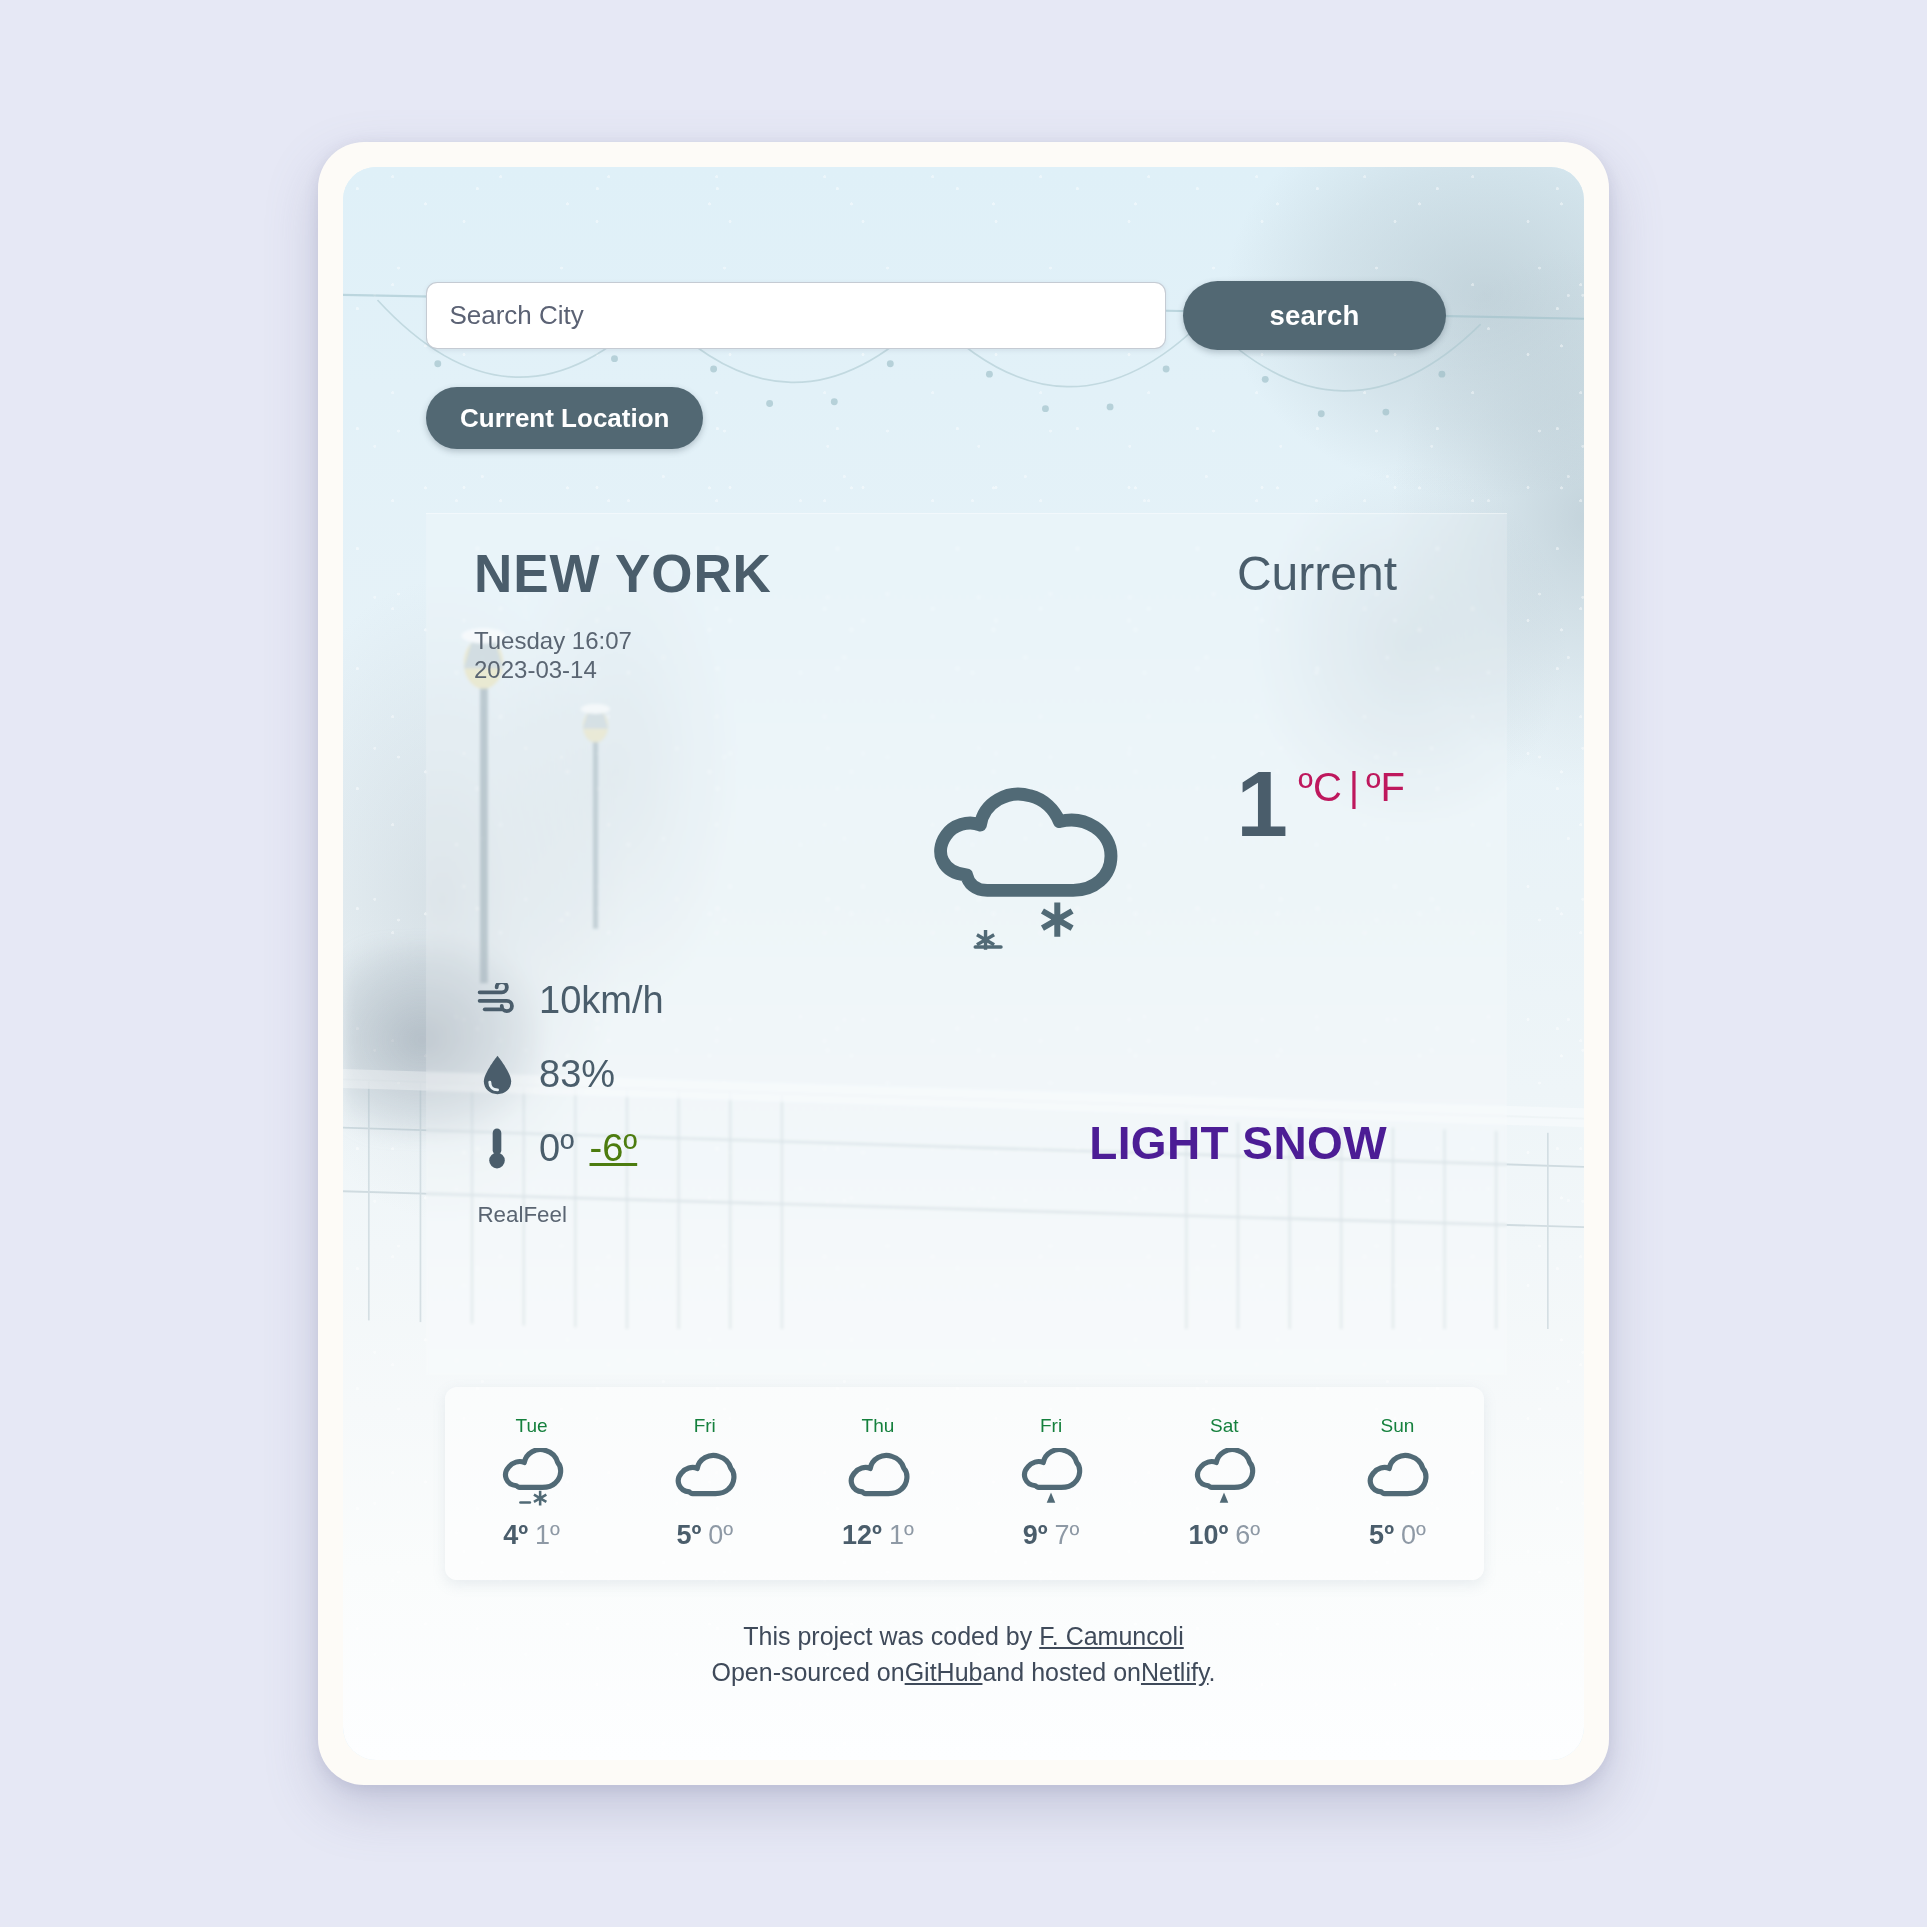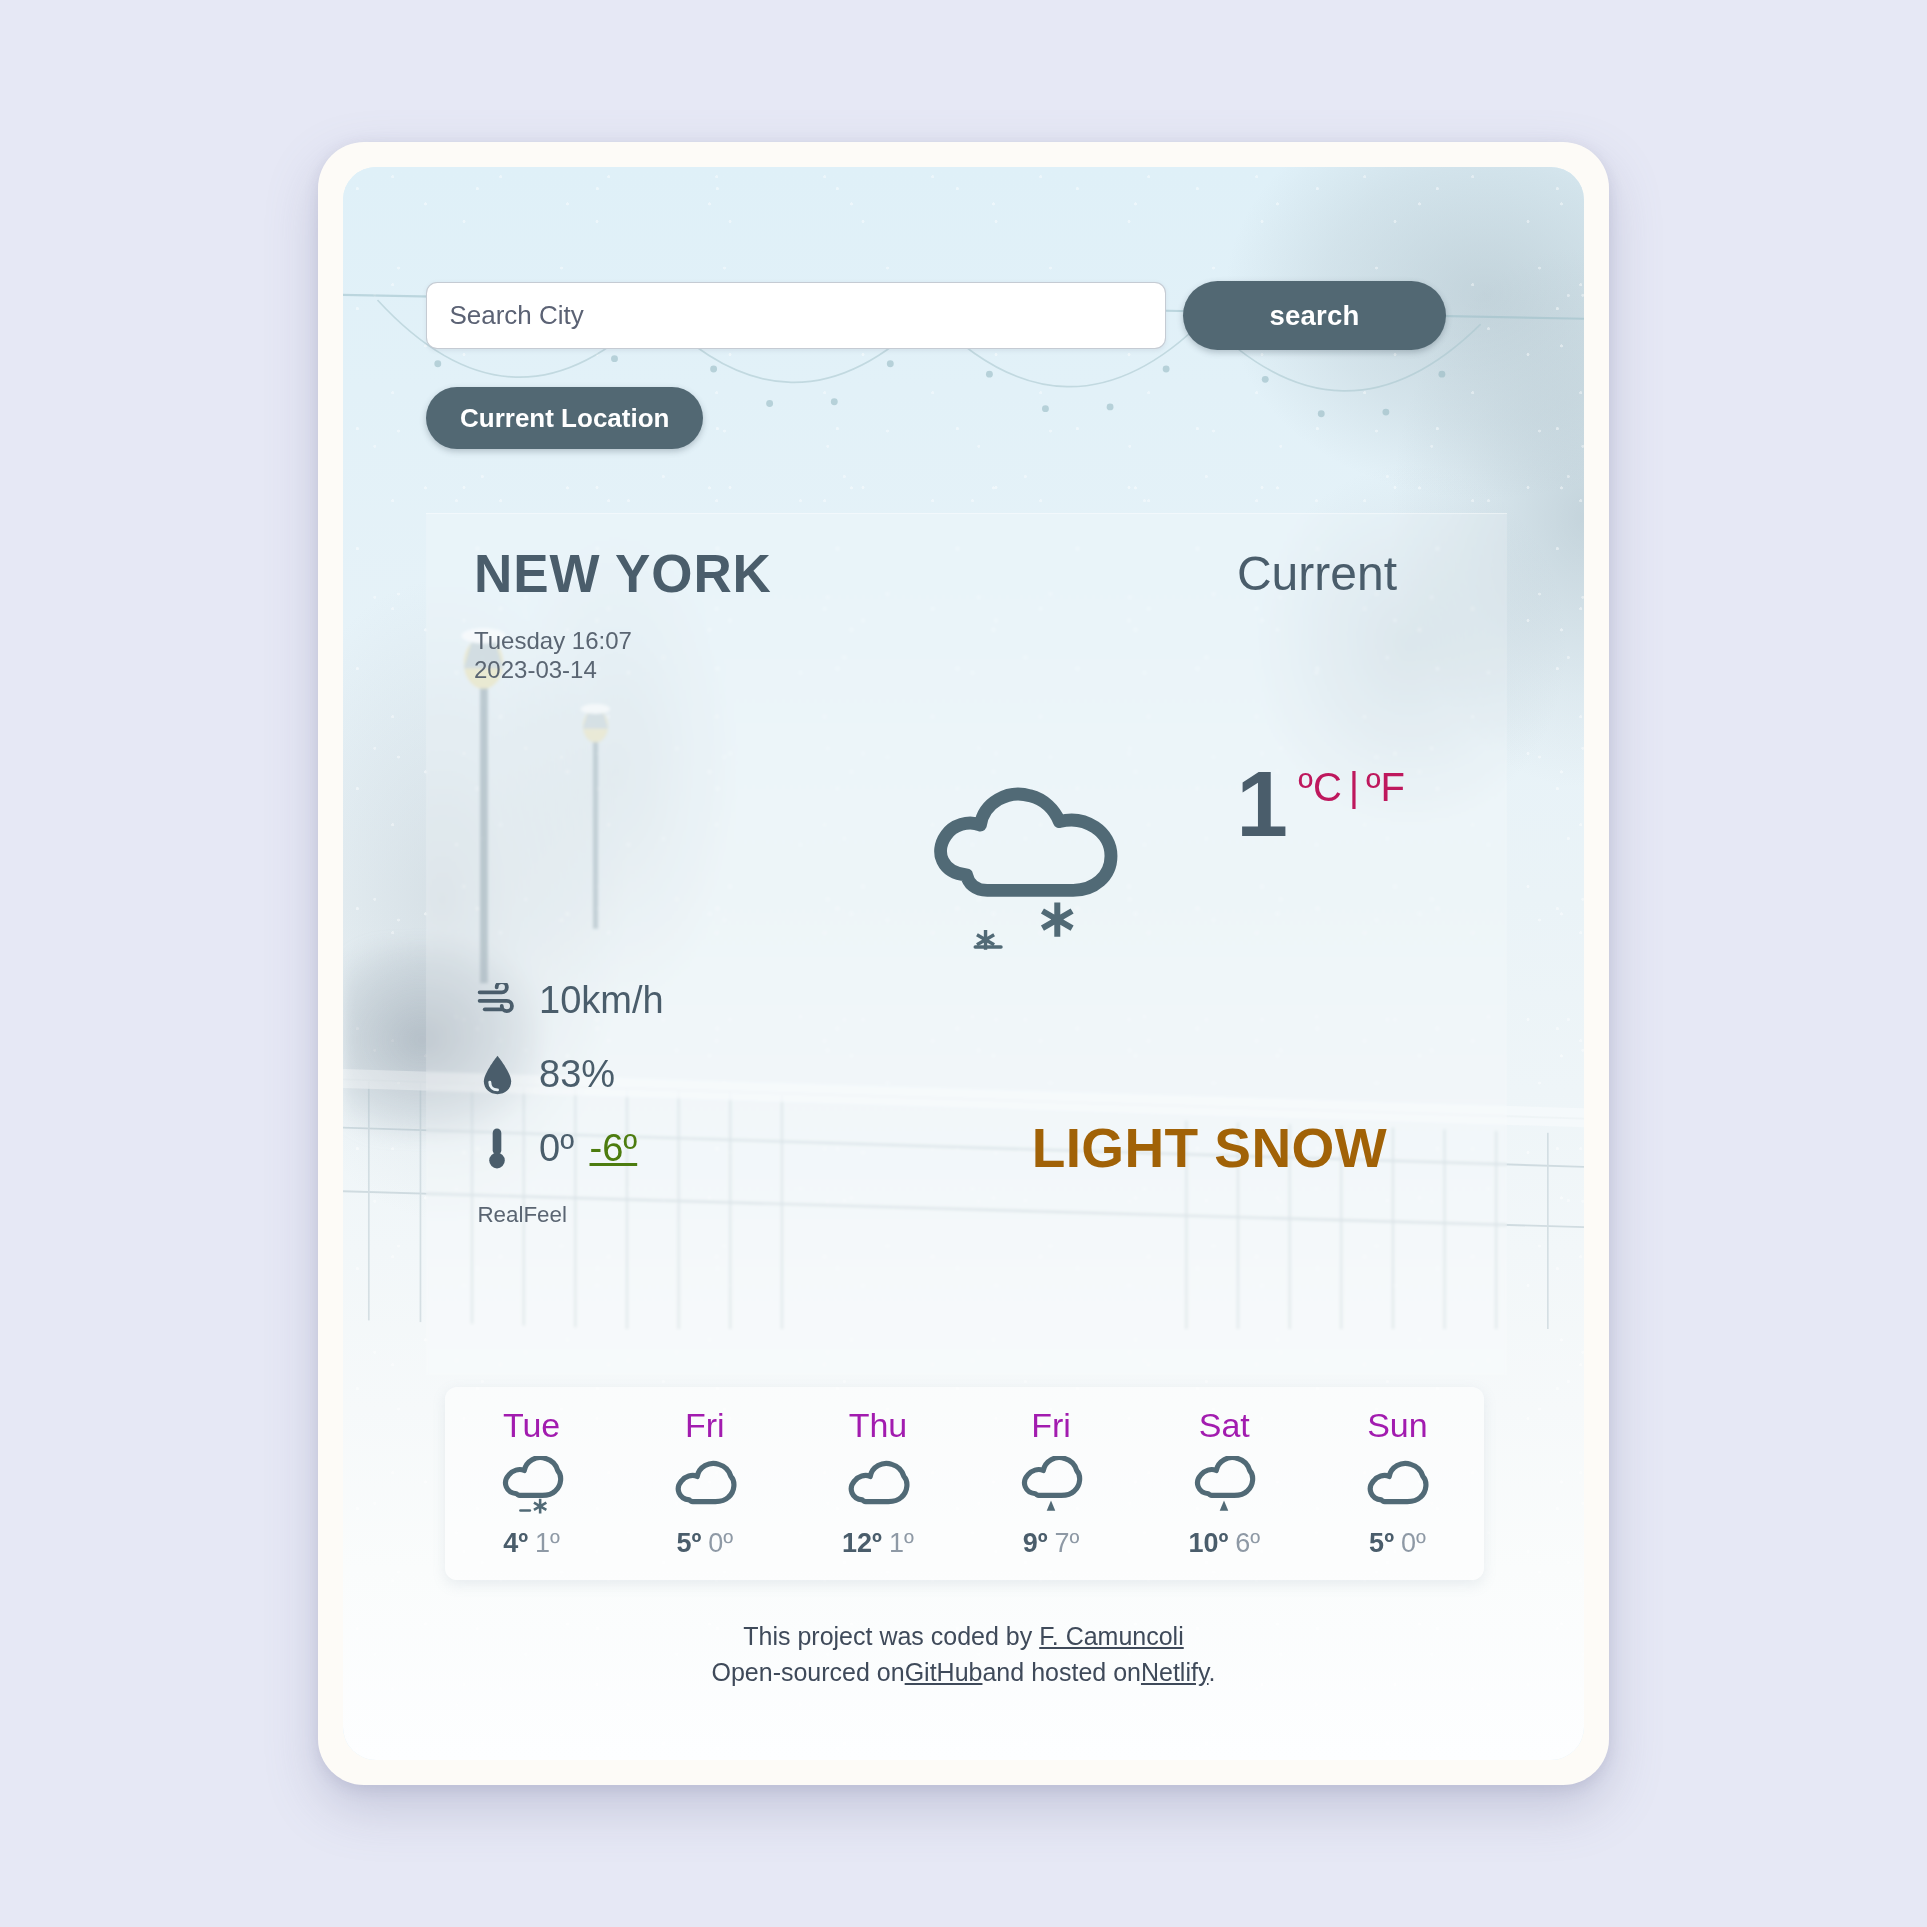--- a/index.html
+++ b/index.html
@@ -279,24 +279,24 @@
     font-size: 22.4px;
     color: #5a6572;
     margin-top: 17px;
     margin-left: 3.4px;
   }
 
   .condition-text {
     position: absolute;
     right: 120px;
     top: 602px;
-    font-size: 55px;
+    font-size: 46px;
     font-weight: 700;
     letter-spacing: 0.4px;
-    color: #a16207;
+    color: #4c1d95;
   }
 
   
   .forecast {
     position: absolute;
     left: 102px;
     top: 1220px;
     width: 1039px;
     height: 193px;
     border-radius: 12px;
@@ -304,22 +304,22 @@
     box-shadow: 0 4.3px 13.8px rgba(120,140,160,.14);
     display: flex;
     align-items: center;
   }
   .forecast-day {
     flex: 1;
     text-align: center;
     cursor: pointer;
   }
   .day-name {
-    font-size: 34px;
-    color: #a21caf;
+    font-size: 19px;
+    color: #15803d;
     line-height: 1;
   }
   .day-icon {
     height: 67px;
     margin: 10.3px 0 8.6px;
     display: flex;
     align-items: center;
     justify-content: center;
   }
   .day-temps {

